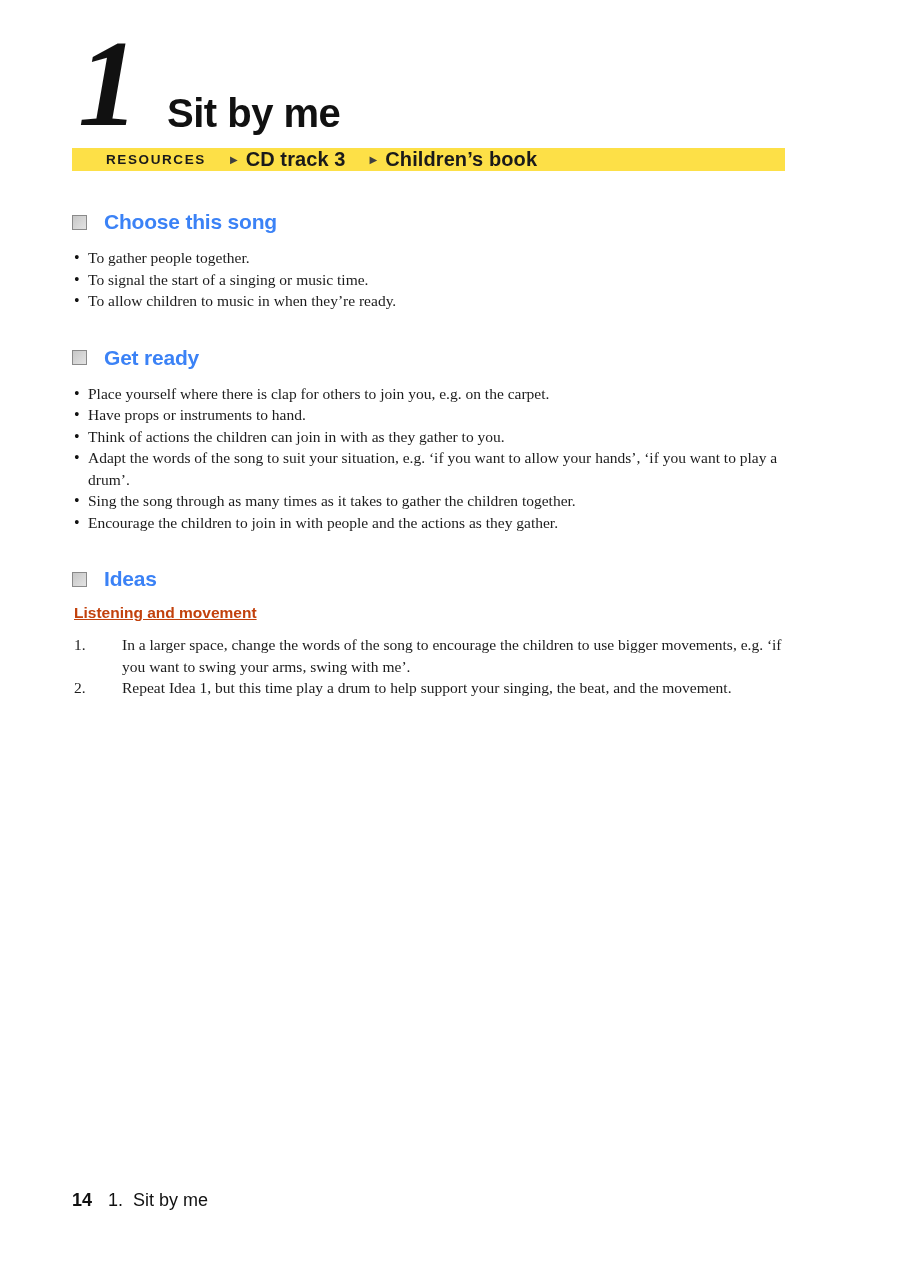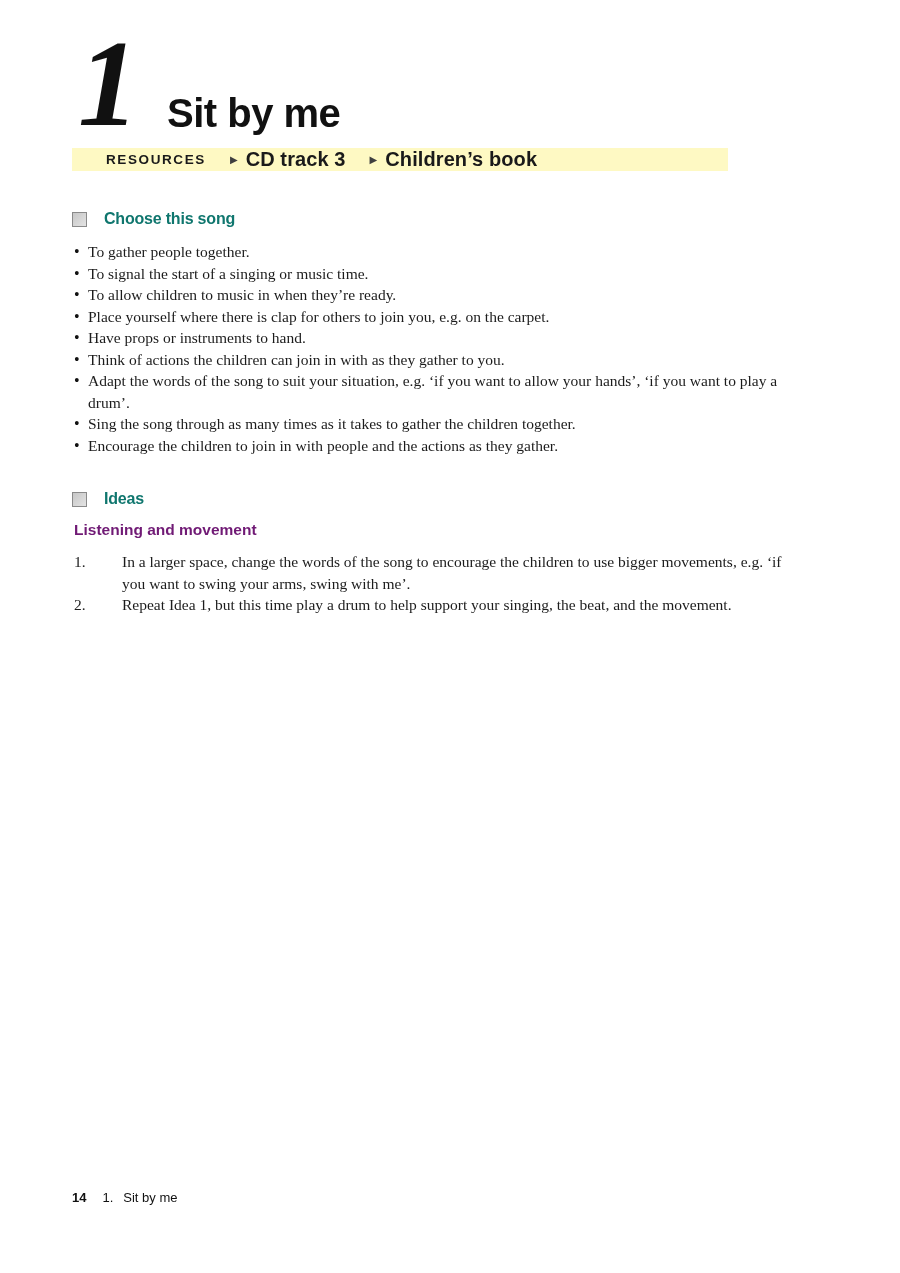--- a/index.html
+++ b/index.html
@@ -42,23 +42,23 @@
     letter-spacing: -0.5px;
     color: #111111;
     margin-left: 28px;
     margin-bottom: 4px;
   }
 
   
   .resources-bar {
     margin-left: 72px;
     margin-top: 8px;
-    width: 656px;
+    width: 713px;
     height: 23px;
-    background: #fef9c3;
+    background: #fde047;
     display: flex;
     align-items: center;
     font-family: "Liberation Sans", sans-serif;
     color: #1a1a1a;
   }
   .resources-label {
     font-size: 13.5px;
     font-weight: bold;
     letter-spacing: 1.6px;
     margin-left: 34px;
@@ -97,23 +97,23 @@
   .checkbox {
     width: 15px;
     height: 15px;
     background: linear-gradient(135deg, #c7c7c7, #e3e3e3);
     border: 1px solid #8a8a8a;
     flex: 0 0 auto;
   }
   .section-title {
     font-family: "Liberation Sans", sans-serif;
     font-weight: bold;
-    font-size: 16px;
+    font-size: 21px;
     letter-spacing: -0.2px;
-    color: #0f766e;
+    color: #3b82f6;
     margin-left: 17px;
   }
 
   
   .bullet-row {
     display: flex;
     align-items: flex-start;
     font-size: 15.5px;
     line-height: 21.5px;
     margin: 0;
@@ -125,24 +125,25 @@
     color: #111111;
     margin-left: 2px;
   }
   .bullet-text { flex: 1; }
 
   
   .subheading {
     font-family: "Liberation Sans", sans-serif;
     font-weight: bold;
     font-size: 15.5px;
-    color: #701a75;
+    color: #c2410c;
     margin-top: 3px;
     margin-bottom: 12px;
     margin-left: 2px;
+    text-decoration: underline;
   }
   .numbered-row {
     display: flex;
     align-items: flex-start;
     font-size: 15.5px;
     line-height: 21.5px;
   }
   .numbered-num {
     flex: 0 0 48px;
     margin-left: 2px;
@@ -150,21 +151,21 @@
   .numbered-text { flex: 1; }
 
   
   .page-footer {
     position: absolute;
     left: 72px;
     top: 1190px;
     display: flex;
     align-items: baseline;
     font-family: "Liberation Sans", sans-serif;
-    font-size: 13px;
+    font-size: 18px;
     color: #111111;
   }
   .footer-page-num { font-weight: bold; }
   .footer-chapter-num { margin-left: 16px; }
   .footer-chapter-title { margin-left: 10px; }
 </style>
 </head>
 <body>
 
 <div class="page">
@@ -198,20 +199,24 @@
     </div>
     <div class="bullet-row">
       <span class="bullet-dot">•</span>
       <span class="bullet-text">To signal the start of a singing or music time.</span>
     </div>
     <div class="bullet-row">
       <span class="bullet-dot">•</span>
       <span class="bullet-text">To allow children to music in when they’re ready.</span>
     </div>
 
+    <div class="section-head">
+      <span class="checkbox"></span>
+      <h2 class="section-title">Get ready</h2>
+    </div>
     <div class="bullet-row">
       <span class="bullet-dot">•</span>
       <span class="bullet-text">Place yourself where there is clap for others to join you, e.g. on the carpet.</span>
     </div>
     <div class="bullet-row">
       <span class="bullet-dot">•</span>
       <span class="bullet-text">Have props or instruments to hand.</span>
     </div>
     <div class="bullet-row">
       <span class="bullet-dot">•</span>

